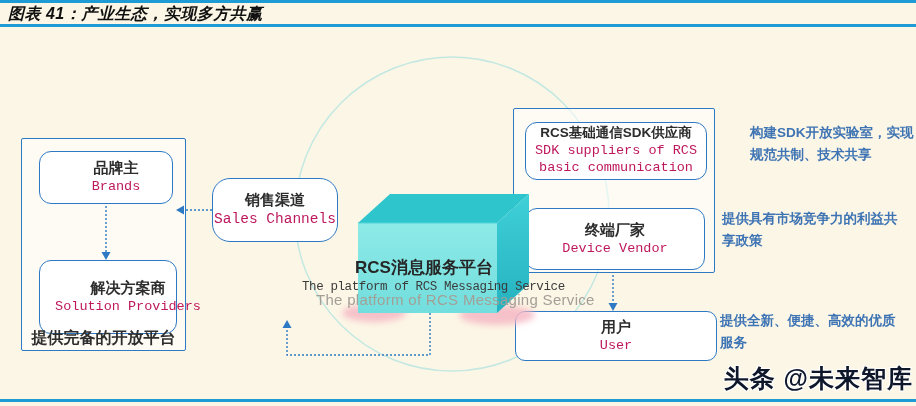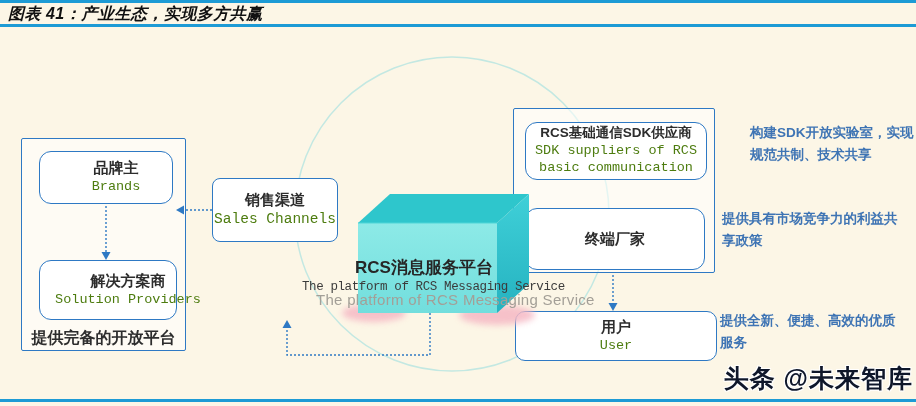--- a/index.html
+++ b/index.html
@@ -21,21 +21,21 @@
   .bg-layer{z-index:1;}
   .fg-layer{z-index:3;}
   .box{position:absolute; box-sizing:border-box; z-index:2;}
   .obox{border:1.6px solid #2e79c4; background:rgba(255,255,255,.55); border-radius:2px;}
   .rbox{
     border:1.8px solid #2e79c4; background:#fff; border-radius:12px;
     display:flex; flex-direction:column; align-items:center; justify-content:center;
     text-align:center;
   }
   .zh{font-weight:bold; font-size:15px; color:#2d2d2d; line-height:1.25; white-space:nowrap;}
-  .en{font-family:"Liberation Mono", monospace; font-size:13.5px; color:#4d7c0f; line-height:1.3; white-space:nowrap;}
+  .en{font-family:"Liberation Mono", monospace; font-size:13.5px; color:#be185d; line-height:1.3; white-space:nowrap;}
   .sdk-box .zh{font-size:13.5px;}
   .caption{
     position:absolute; z-index:2; text-align:center;
     font-weight:bold; font-size:16px; color:#2d2d2d; white-space:nowrap;
   }
   .annot{
     position:absolute; z-index:2;
     font-weight:bold; font-size:13.5px; color:#3e74b4; line-height:1.6;
   }
   .cube-label-zh{
@@ -72,42 +72,43 @@
     <circle cx="452" cy="214" r="157" fill="none" stroke="#c3e8e2" stroke-width="1.5"></circle>
   </svg>
 
   <div class="box obox" style="left:21px; top:138px; width:165px; height:213px;"></div>
 
   <div class="box rbox" style="left:39px; top:151px; width:134px; height:53px;padding-left:20px;">
     <div class="zh">品牌主</div>
     <div class="en">Brands</div>
   </div>
 
-  <div class="box rbox" style="left:39px; top:260px; width:138px; height:60px;padding-left:40px;">
+  <div class="box rbox" style="left:39px; top:260px; width:138px; height:74px;padding-left:40px;">
     <div class="zh">解决方案商</div>
     <div class="en">Solution Providers</div>
   </div>
 
   <div class="caption" style="left:21px; top:328px; width:165px;">提供完备的开放平台</div>
 
-  <div class="box rbox" style="left:212px; top:178px; width:126px; height:64px; border-radius:8px;">
+  <div class="box rbox" style="left:212px; top:178px; width:126px; height:64px; border-radius:18px;">
     <div class="zh">销售渠道</div>
     <div class="en" style="font-size:14.5px;">Sales Channels</div>
   </div>
 
   <div class="box obox" style="left:513px; top:108px; width:202px; height:165px;"></div>
 
   <div class="box rbox sdk-box" style="left:525px; top:122px; width:182px; height:58px;">
     <div class="zh">RCS基础通信SDK供应商</div>
     <div class="en">SDK suppliers of RCS</div>
     <div class="en">basic communication</div>
   </div>
 
   <div class="box rbox" style="left:525px; top:208px; width:180px; height:62px;">
     <div class="zh">终端厂家</div>
+    <div class="en">Device Vendor</div>
   </div>
 
   <div class="box rbox" style="left:515px; top:311px; width:202px; height:50px; border-radius:10px;">
     <div class="zh">用户</div>
     <div class="en">User</div>
   </div>
 
   <div class="annot" style="left:722px; top:122px; width:176px;margin-left:28px;">构建SDK开放实验室，实现规范共制、技术共享</div>
   <div class="annot" style="left:722px; top:208px; width:182px;">提供具有市场竞争力的利益共享政策</div>
   <div class="annot" style="left:720px; top:310px; width:180px;">提供全新、便捷、高效的优质服务</div>

